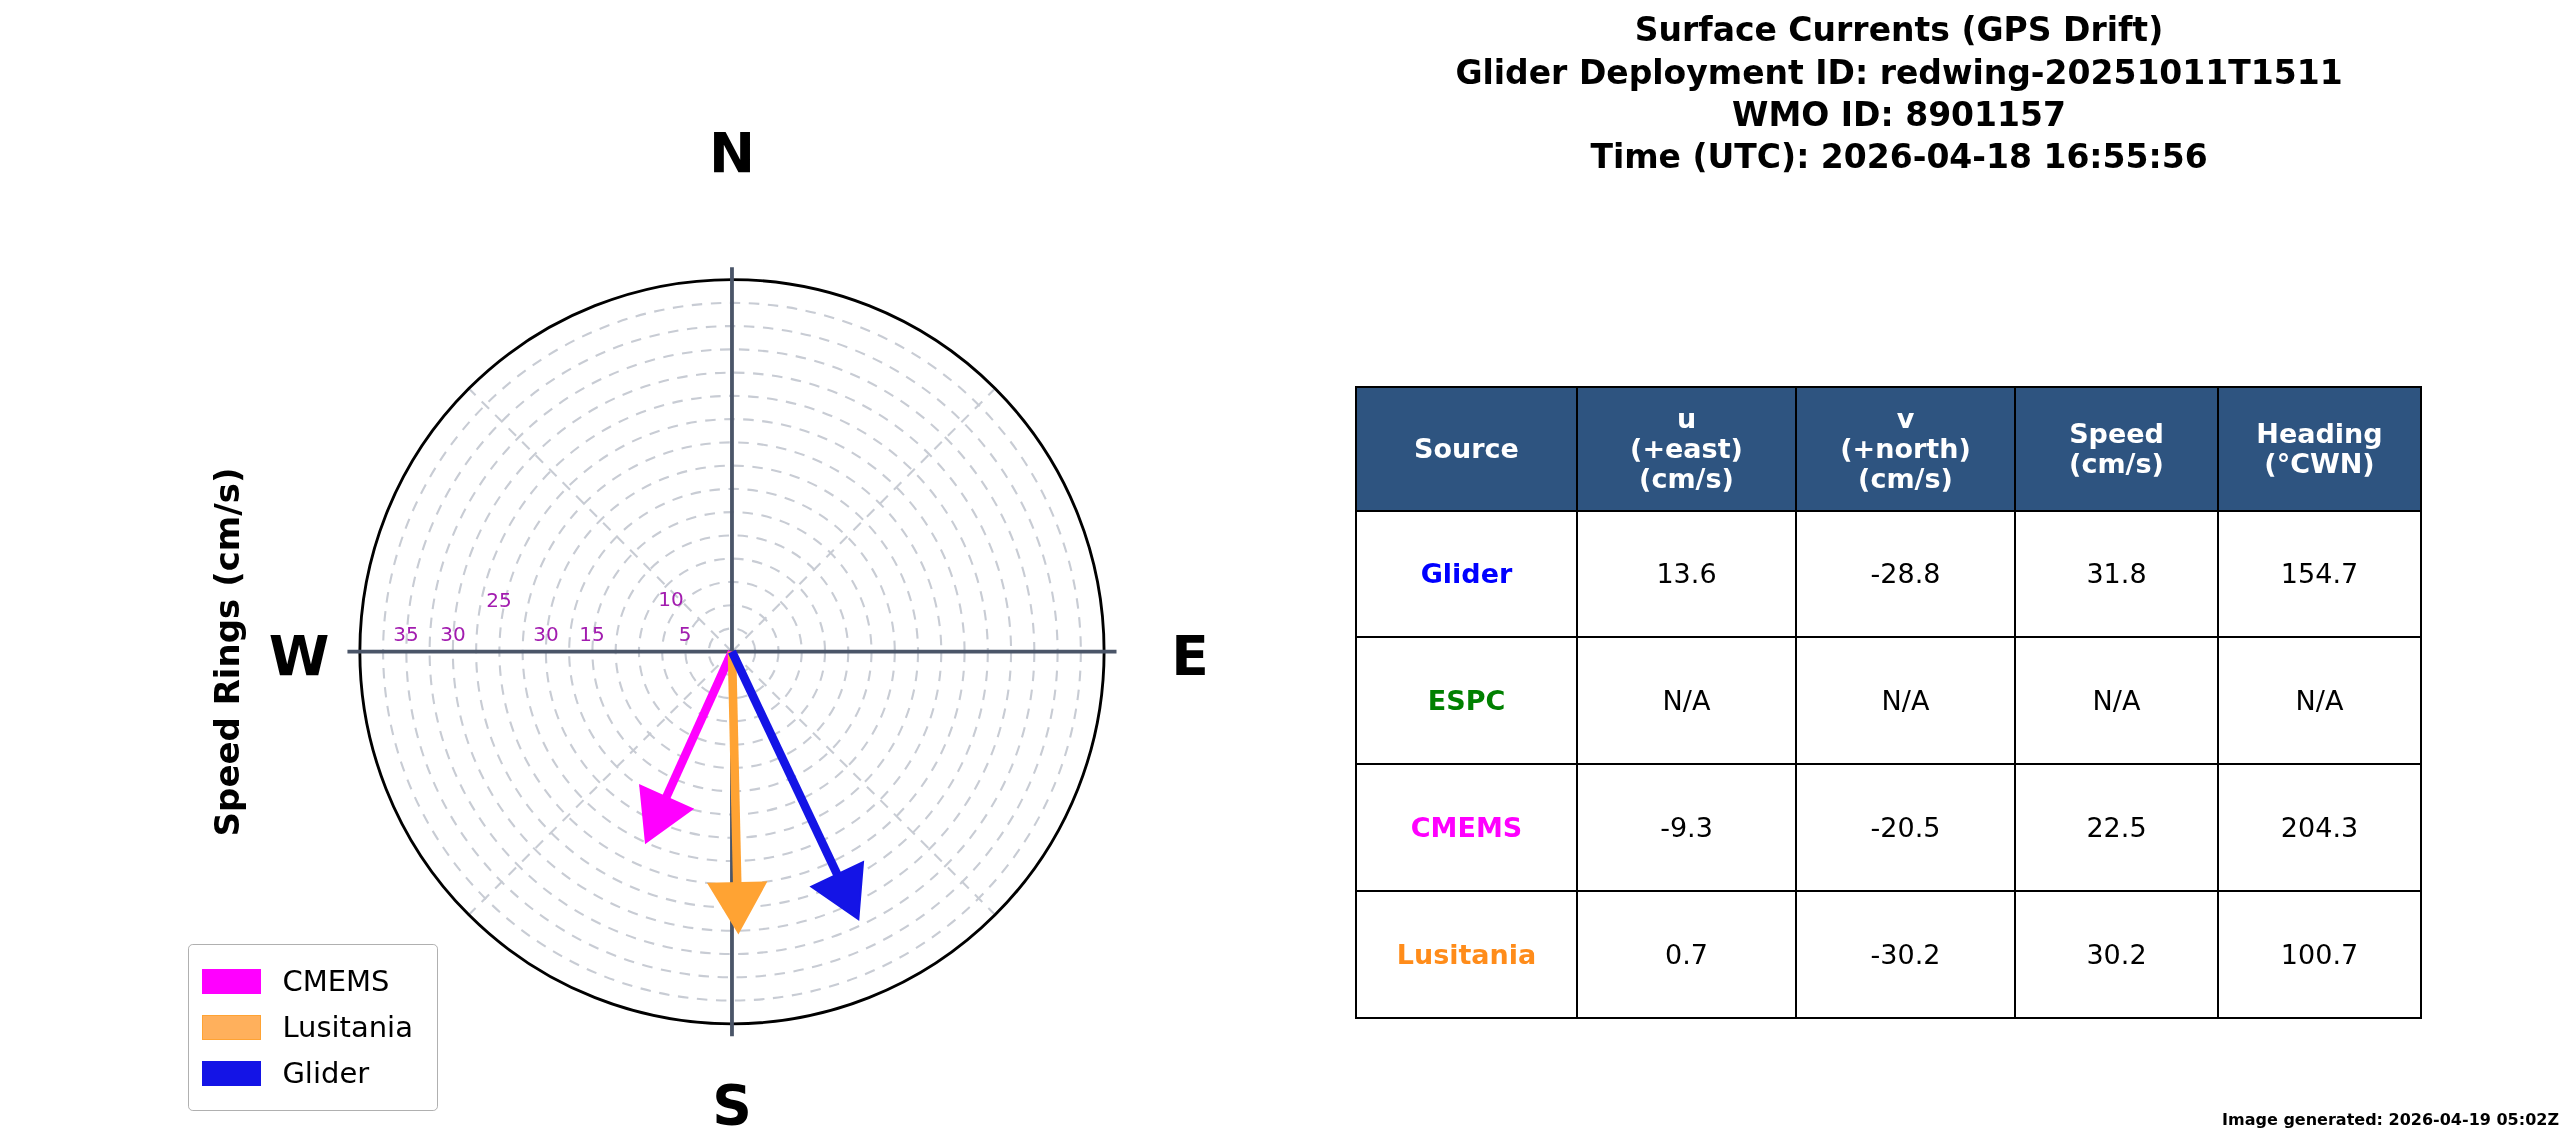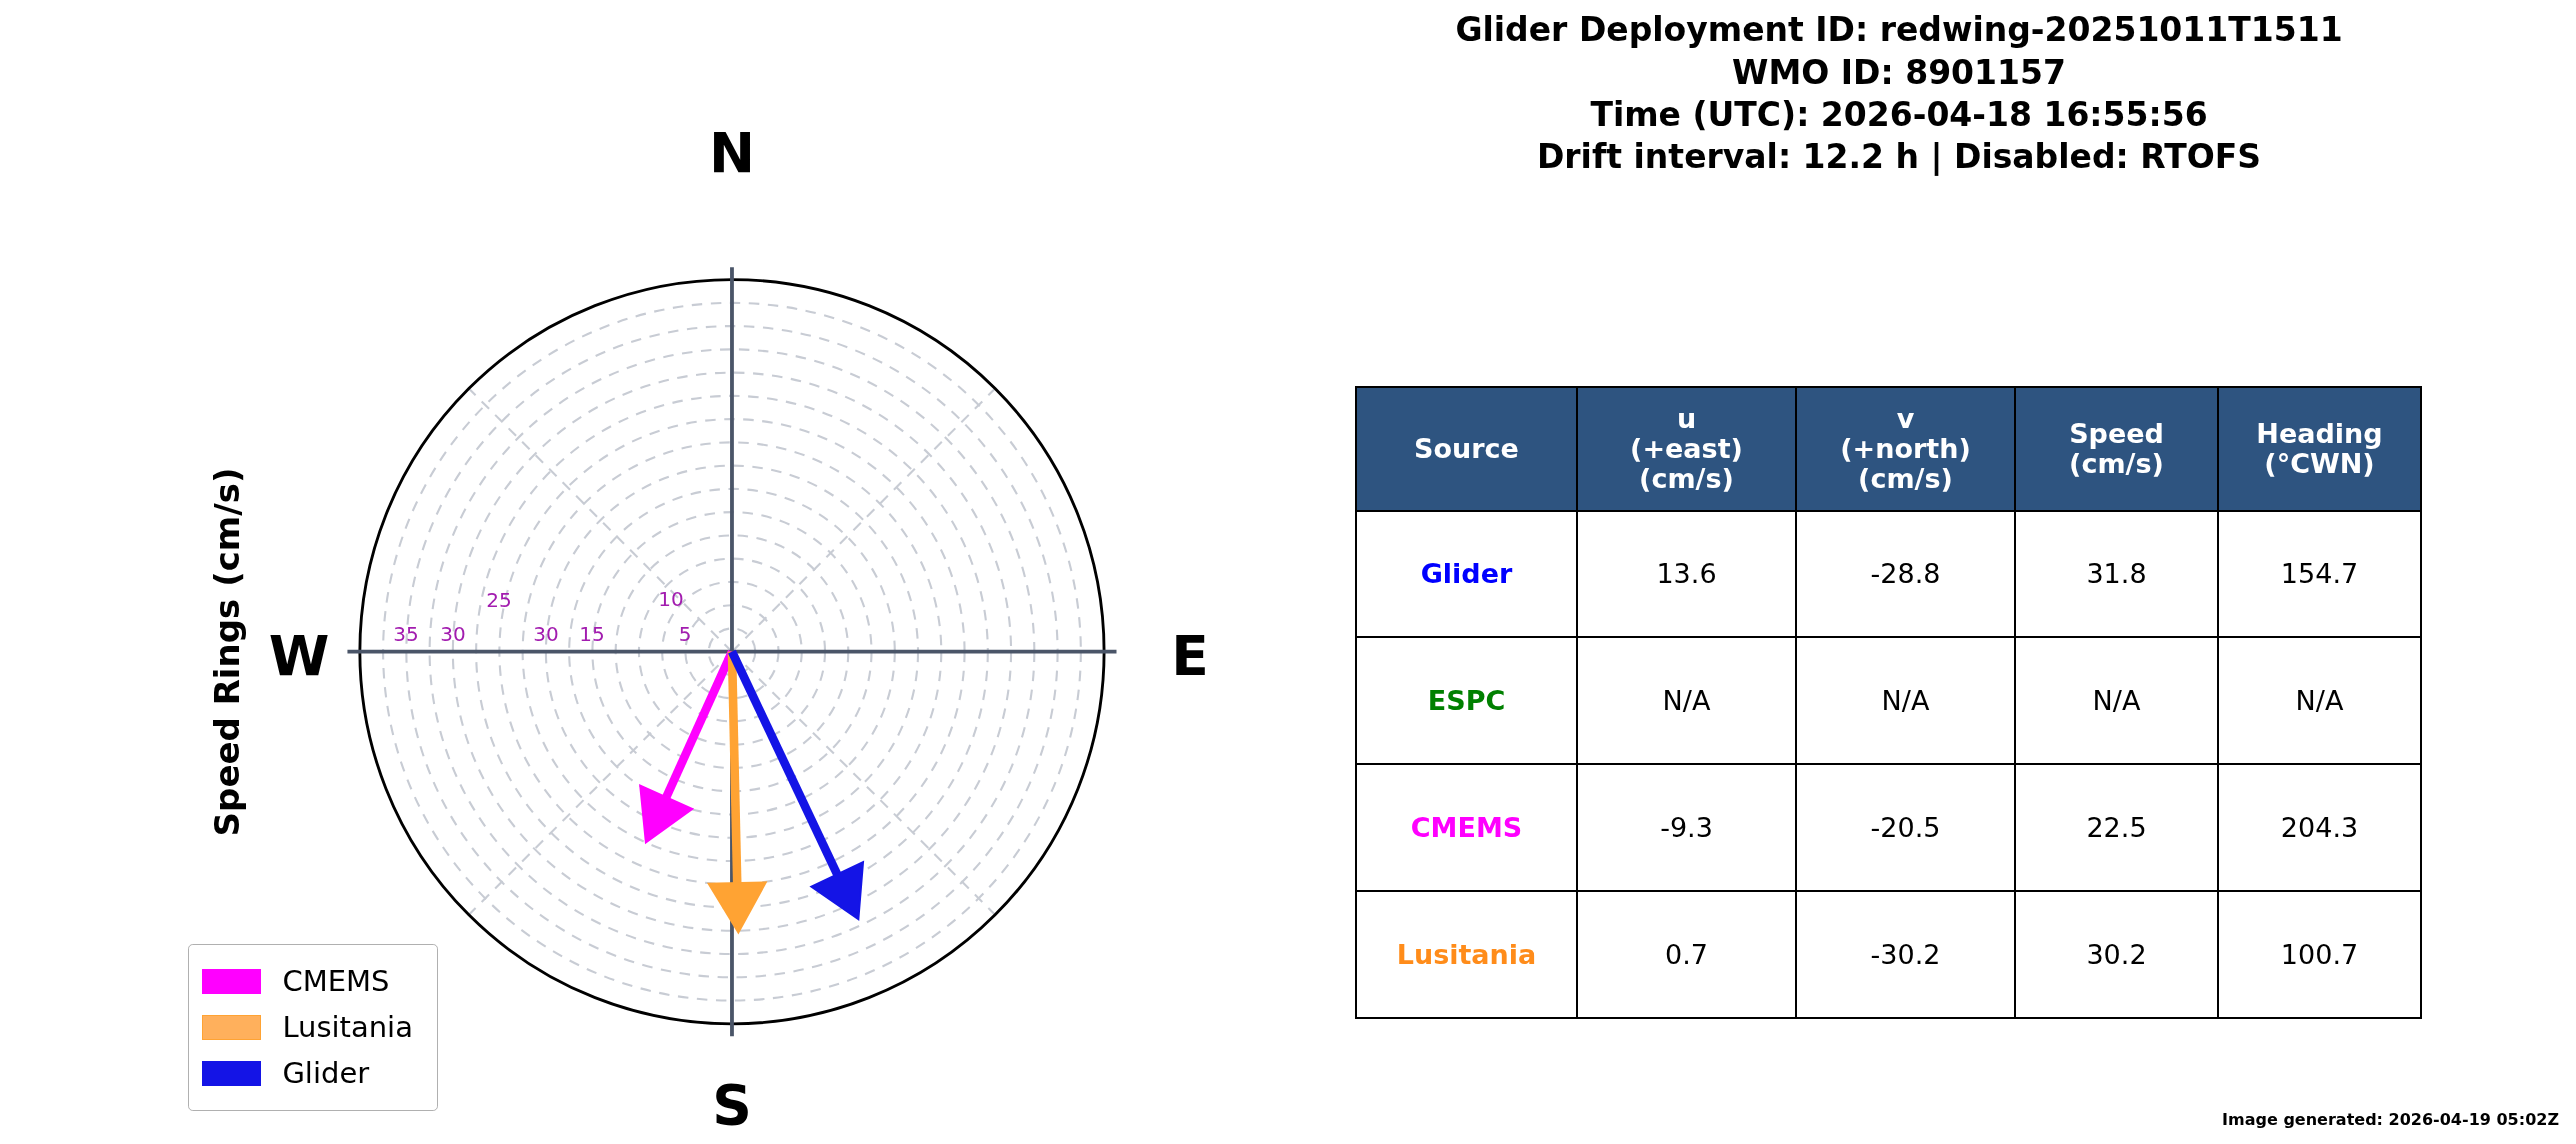--- a/index.html
+++ b/index.html
@@ -230,24 +230,24 @@
         <span class="legend-text">Lusitania</span>
       </div>
       <div class="legend-row">
         <span class="legend-swatch" style="background: rgb(20, 20, 230); border-color: rgb(20, 20, 230);"></span>
         <span class="legend-text">Glider</span>
       </div>
     </div>
 </div>
 
 <div id="info-header">
+  <div class="hline">Surface Currents (GPS Drift)</div>
   <div class="hline">Glider Deployment ID: redwing-20251011T1511</div>
   <div class="hline">WMO ID: 8901157</div>
   <div class="hline">Time (UTC): 2026-04-18 16:55:56</div>
-  <div class="hline">Drift interval: 12.2 h | Disabled: RTOFS</div>
 </div>
 
 <div id="data-table-wrap">
   <table id="data-table">
     <colgroup>
       <col class="col-source">
         <col class="col-u">
         <col class="col-v">
         <col class="col-speed">
         <col class="col-head">

